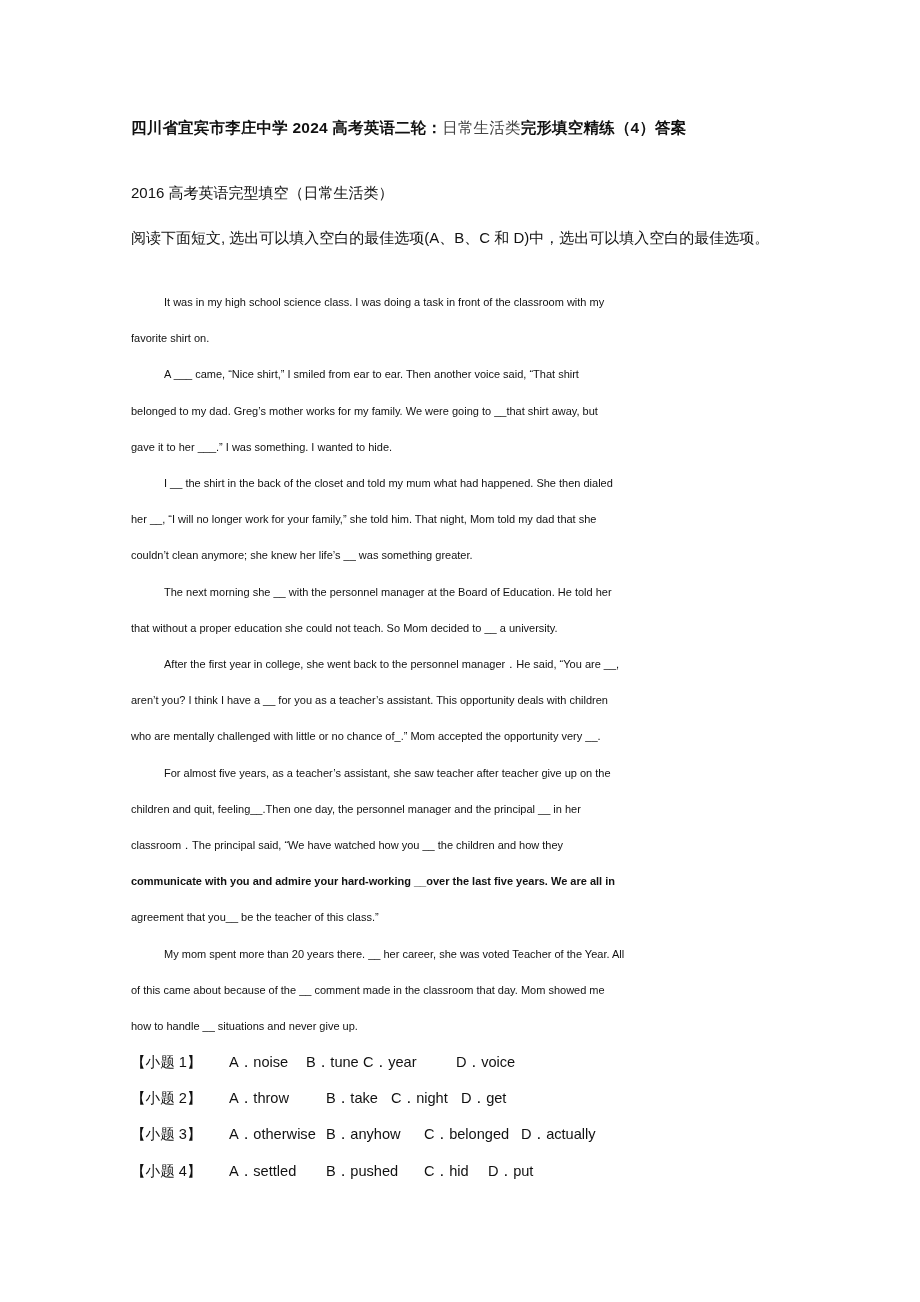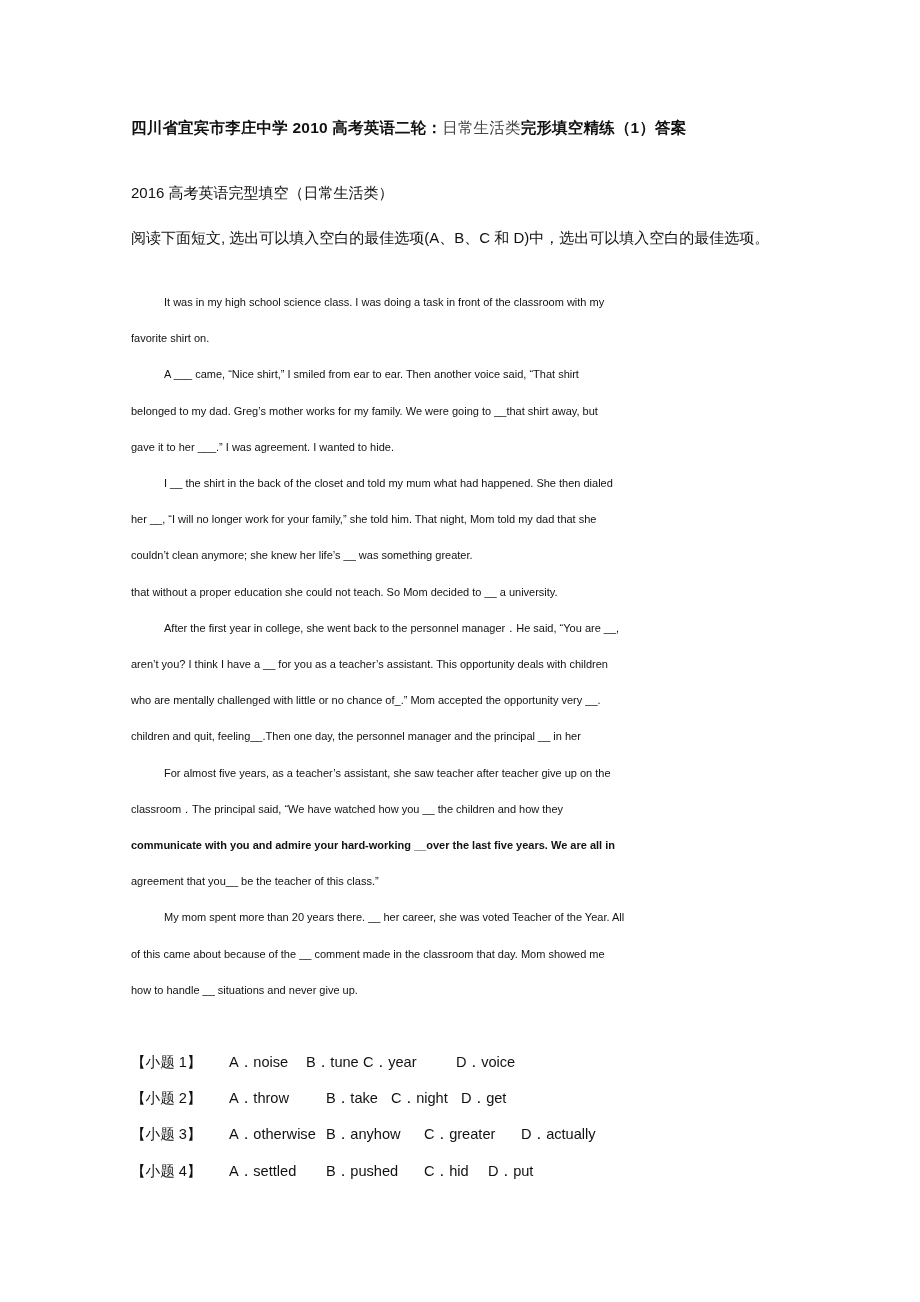--- a/index.html
+++ b/index.html
@@ -85,53 +85,54 @@
     .q-opt {
       position: absolute;
     }
   </style>
 </head>
 <body>
 
 <div class="page">
 
   <div class="title">
-    <span>四川省宜宾市李庄中学 2010 高考英语二轮：</span><span class="light">日常生活类</span><span>完形填空精练（1）答案</span>
+    <span>四川省宜宾市李庄中学 2024 高考英语二轮：</span><span class="light">日常生活类</span><span>完形填空精练（4）答案</span>
   </div>
 
   <div class="subtitle">2016 高考英语完型填空（日常生活类）</div>
 
   <div class="instructions">阅读下面短文, 选出可以填入空白的最佳选项(A、B、C 和 D)中，选出可以填入空白的最佳选项。</div>
 
   <div class="passage" id="passage">
       <p style="text-indent: 0px;">
         <span class="line-block" style="text-indent: 33px;">It was in my high school science class. I was doing a task in front of the classroom with my</span>
         <span class="line-block" style="text-indent: 0px;">favorite shirt on.</span>
       </p>
       <p style="text-indent: 0px;">
         <span class="line-block" style="text-indent: 33px;">A ___ came, “Nice shirt,” I smiled from ear to ear. Then another voice said, “That shirt</span>
         <span class="line-block" style="text-indent: 0px;">belonged to my dad. Greg’s mother works for my family. We were going to __that shirt away, but</span>
-        <span class="line-block" style="text-indent: 0px;">gave it to her ___.” I was agreement. I wanted to hide.</span>
+        <span class="line-block" style="text-indent: 0px;">gave it to her ___.” I was something. I wanted to hide.</span>
       </p>
       <p style="text-indent: 0px;">
         <span class="line-block" style="text-indent: 33px;">I __ the shirt in the back of the closet and told my mum what had happened. She then dialed</span>
         <span class="line-block" style="text-indent: 0px;">her __, “I will no longer work for your family,” she told him. That night, Mom told my dad that she</span>
         <span class="line-block" style="text-indent: 0px;">couldn’t clean anymore; she knew her life’s __ was something greater.</span>
       </p>
       <p style="text-indent: 0px;">
+        <span class="line-block" style="text-indent: 33px;">The next morning she __ with the personnel manager at the Board of Education. He told her</span>
         <span class="line-block" style="text-indent: 0px;">that without a proper education she could not teach. So Mom decided to __ a university.</span>
       </p>
       <p style="text-indent: 0px;">
         <span class="line-block" style="text-indent: 33px;">After the first year in college, she went back to the personnel manager．He said, “You are __,</span>
         <span class="line-block" style="text-indent: 0px;">aren’t you? I think I have a __ for you as a teacher’s assistant. This opportunity deals with children</span>
         <span class="line-block" style="text-indent: 0px;">who are mentally challenged with little or no chance of_.” Mom accepted the opportunity very __.</span>
       </p>
       <p style="text-indent: 0px;">
+        <span class="line-block" style="text-indent: 33px;">For almost five years, as a teacher’s assistant, she saw teacher after teacher give up on the</span>
         <span class="line-block" style="text-indent: 0px;">children and quit, feeling__.Then one day, the personnel manager and the principal __ in her</span>
-        <span class="line-block" style="text-indent: 33px;">For almost five years, as a teacher’s assistant, she saw teacher after teacher give up on the</span>
         <span class="line-block" style="text-indent: 0px;">classroom．The principal said, “We have watched how you __ the children and how they</span>
         <span class="line-block" style="text-indent: 0px; font-weight: bold;">communicate with you and admire your hard-working __over the last five years. We are all in</span>
         <span class="line-block" style="text-indent: 0px;">agreement that you__ be the teacher of this class.”</span>
       </p>
       <p style="text-indent: 0px;">
         <span class="line-block" style="text-indent: 33px;">My mom spent more than 20 years there. __ her career, she was voted Teacher of the Year. All</span>
         <span class="line-block" style="text-indent: 0px;">of this came about because of the __ comment made in the classroom that day. Mom showed me</span>
         <span class="line-block" style="text-indent: 0px;">how to handle __ situations and never give up.</span>
       </p>
     </div>
@@ -148,21 +149,21 @@
         <span class="q-label">【小题 2】</span>
         <span class="q-opt" style="left: 98px;">A．throw</span>
         <span class="q-opt" style="left: 195px;">B．take</span>
         <span class="q-opt" style="left: 260px;">C．night</span>
         <span class="q-opt" style="left: 330px;">D．get</span>
       </div>
       <div class="q-row">
         <span class="q-label">【小题 3】</span>
         <span class="q-opt" style="left: 98px;">A．otherwise</span>
         <span class="q-opt" style="left: 195px;">B．anyhow</span>
-        <span class="q-opt" style="left: 293px;">C．greater</span>
+        <span class="q-opt" style="left: 293px;">C．belonged</span>
         <span class="q-opt" style="left: 390px;">D．actually</span>
       </div>
       <div class="q-row">
         <span class="q-label">【小题 4】</span>
         <span class="q-opt" style="left: 98px;">A．settled</span>
         <span class="q-opt" style="left: 195px;">B．pushed</span>
         <span class="q-opt" style="left: 293px;">C．hid</span>
         <span class="q-opt" style="left: 357px;">D．put</span>
       </div>
     </div>

